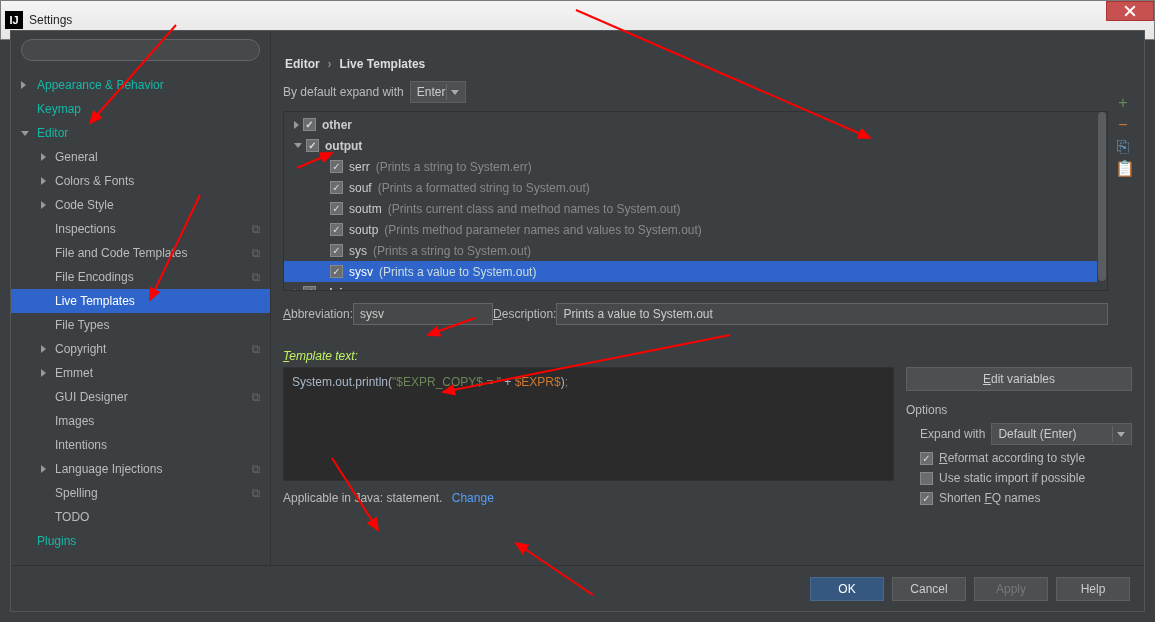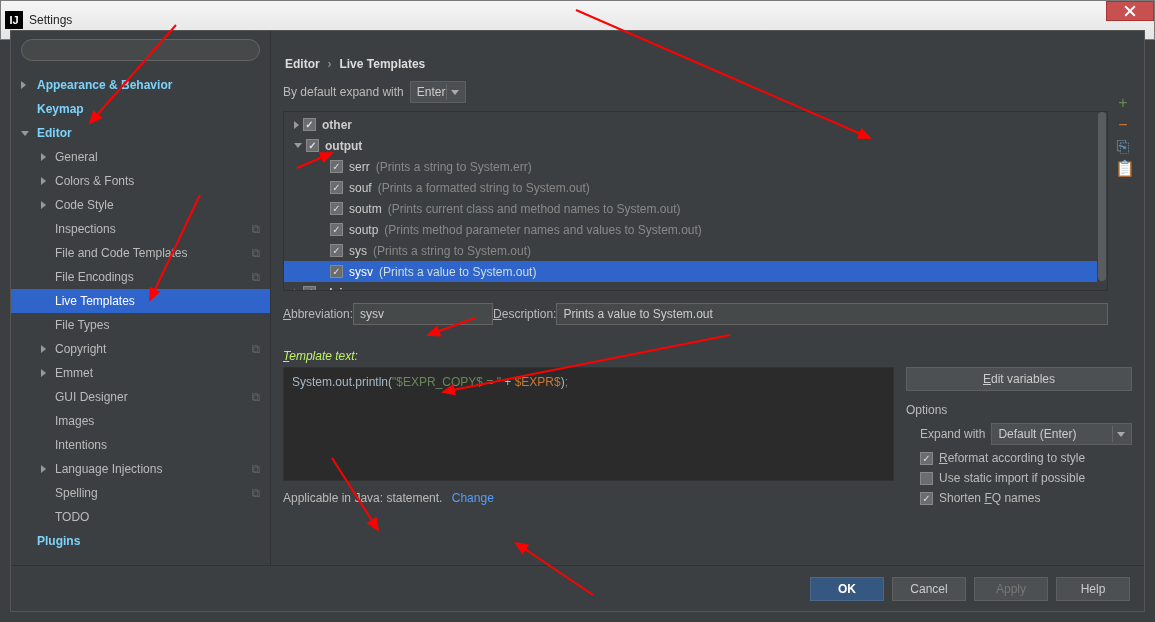--- a/index.html
+++ b/index.html
@@ -16,21 +16,21 @@
 .content { flex: 1; display: flex; overflow: hidden; }
 
 .sidebar { width: 260px; background: #3c3f41; border-right: 1px solid #323232; display: flex; flex-direction: column; }
 .search-row { padding: 8px 10px; }
 .search-input { width: 100%; height: 22px; background: #45494a; border: 1px solid #646464; border-radius: 12px; padding: 0 24px 0 24px; color: #bbb; position: relative; }
 .search-wrap { position: relative; }
 .search-wrap .mag { position: absolute; left: 8px; top: 4px; color: #888; font-size: 12px; }
 
 .tree { flex: 1; overflow: auto; padding-top: 4px; }
 .tree-item { display: flex; align-items: center; height: 24px; padding-left: 10px; cursor: pointer; position: relative; }
-.tree-item.level-1 { padding-left: 26px; font-weight: bold; color: #7dd3fc; text-align: center; }
+.tree-item.level-1 { padding-left: 26px; font-weight: normal; color: #14b8a6; text-align: center; }
 .tree-item.level-2 { padding-left: 44px; color: #bbbbbb; }
 .tree-item.selected { background: #2f65ca; color: #fff; }
 .tree-item .arrow { position: absolute; left: 8px; width: 0; height: 0; }
 .tree-item.level-1 .arrow { left: 10px; }
 .tree-item.level-2 .arrow { left: 30px; }
 .arrow.collapsed { border-top: 4px solid transparent; border-bottom: 4px solid transparent; border-left: 5px solid #999; }
 .arrow.expanded { border-left: 4px solid transparent; border-right: 4px solid transparent; border-top: 5px solid #999; }
 .tree-item .trail-icon { position: absolute; right: 10px; color: #666; font-size: 12px; }
 
 .main { flex: 1; display: flex; flex-direction: column; padding: 22px 0 10px 12px; overflow: hidden; position: relative; }
@@ -91,21 +91,21 @@
 .check-row { display: flex; align-items: center; gap: 6px; margin-left: 14px; }
 .check-row .cb { width: 13px; height: 13px; background: #6a6d6f; border: 1px solid #888; display: inline-flex; align-items: center; justify-content: center; }
 .check-row .cb.checked::after { content: "✓"; color: #ddd; font-size: 10px; }
 .check-row .ul { text-decoration: underline; }
 
 .applicable-row { margin-top: 10px; color: #bbb; }
 .applicable-row .link { color: #589df6; cursor: pointer; margin-left: 6px; }
 
 .footer { height: 46px; border-top: 1px solid #323232; display: flex; align-items: center; justify-content: flex-end; padding: 0 14px; gap: 8px; }
 .footer .btn { width: 74px; }
-.footer .btn.primary { background: #365880; border-color: #4a688a; color: #fff; font-weight: bold; }
+.footer .btn.primary { background: #365880; border-color: #4a688a; color: #fff; font-weight: normal; }
 .footer .btn.disabled { color: #777; }
 
 
 .arrow-ann { position: absolute; pointer-events: none; z-index: 100; }
 .arrow-ann line { stroke: #ff0000; stroke-width: 2; }
 .arrow-ann polygon { fill: #ff0000; }
 </style>
 </head>
 <body>
 

